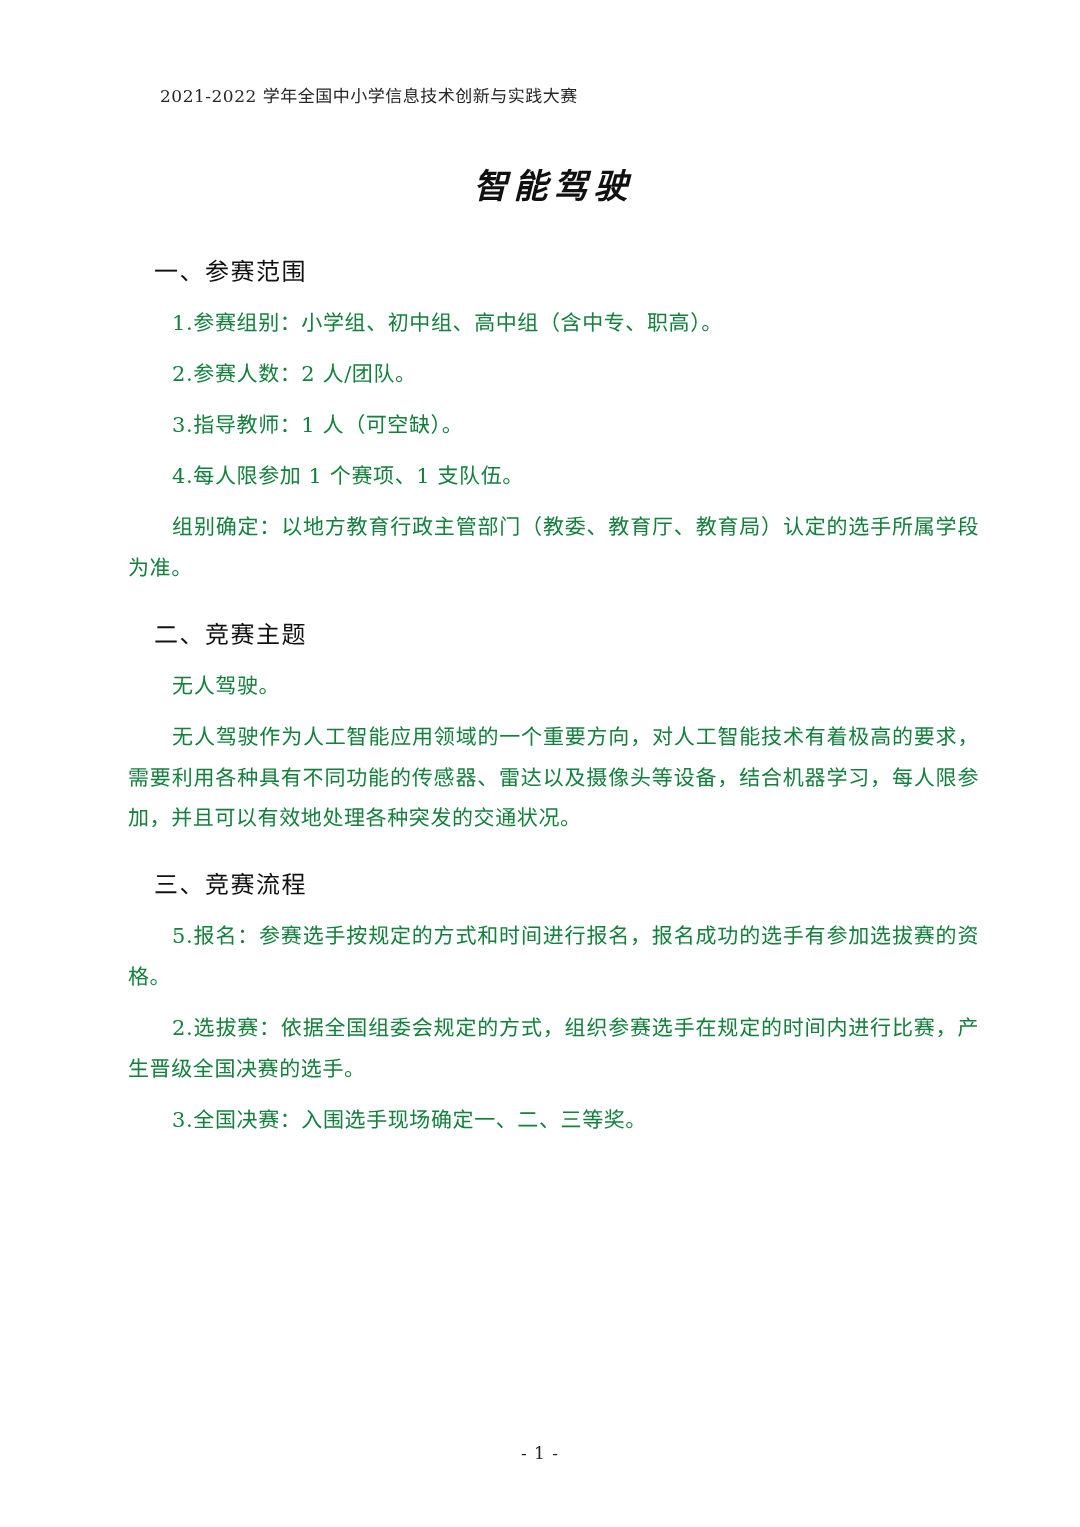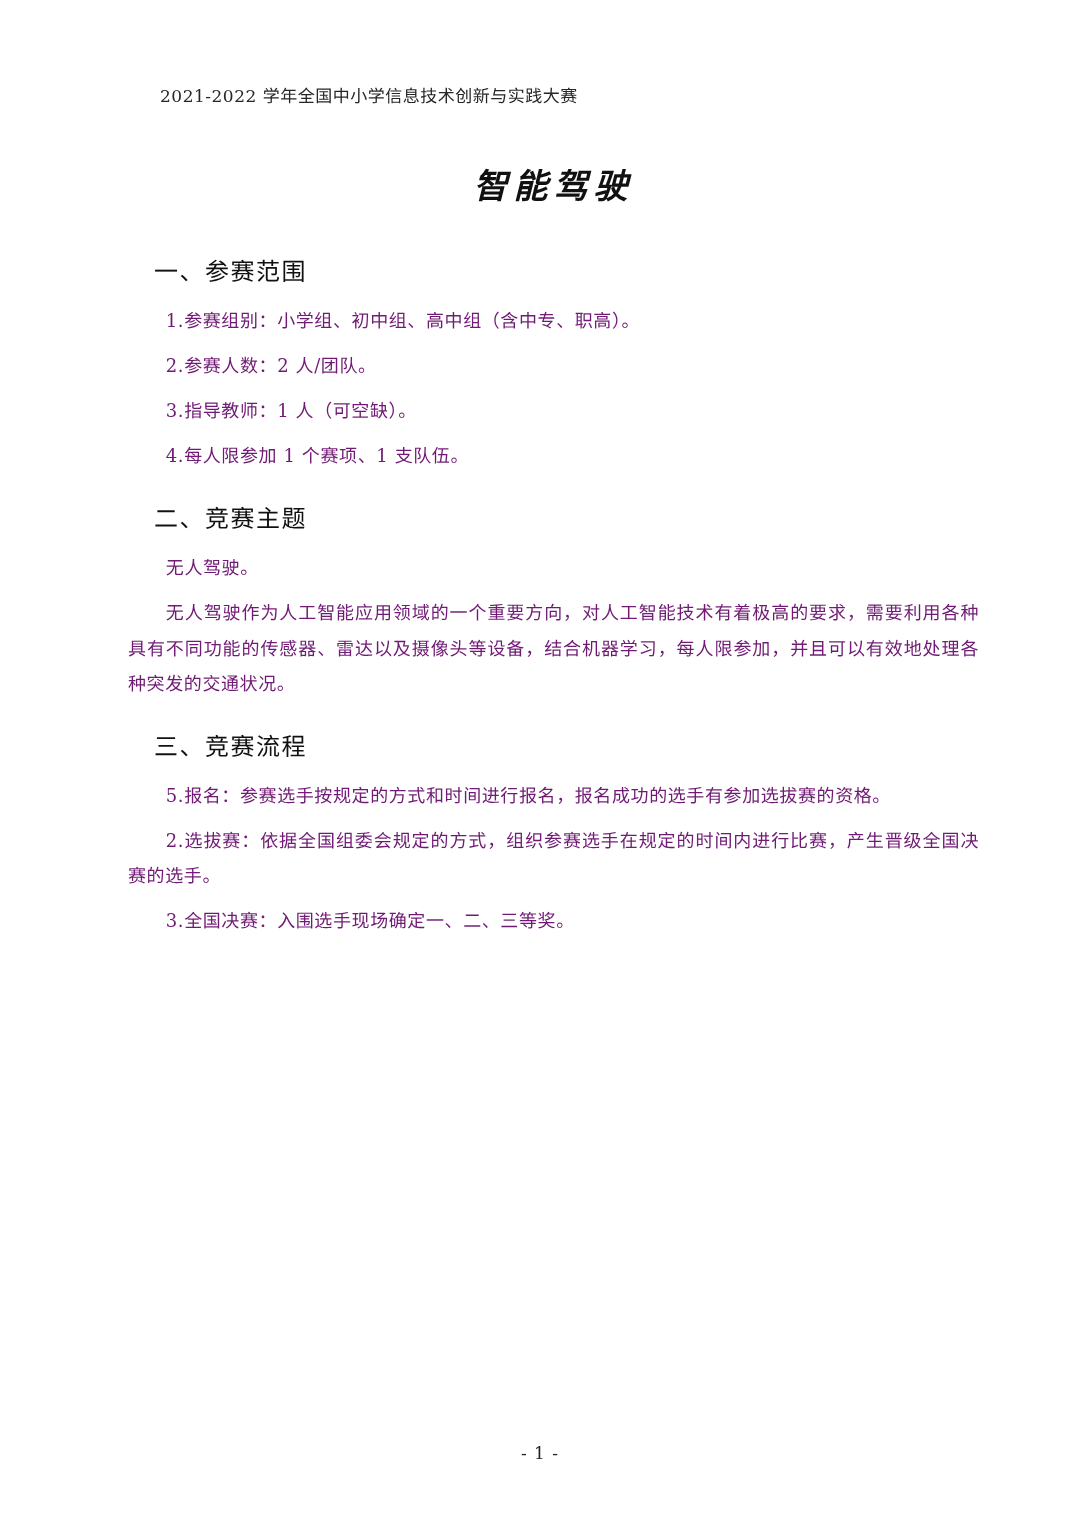--- a/index.html
+++ b/index.html
@@ -38,27 +38,27 @@
     font-style: italic;
   }
   .section-heading {
     font-size: 24px;
     font-weight: normal;
     letter-spacing: 1.5px;
     margin: 26px 0 16px 26px;
     color: #111;
   }
   .para {
-    font-size: 18px;
+    font-size: 21px;
     line-height: 1.95;
     margin: 0 0 10px 0;
     text-indent: 2.1em;
     letter-spacing: 0.6px;
     text-align: justify;
-    color: #701a75;
+    color: #15803d;
   }
   .footer {
     position: absolute;
     left: 0;
     right: 0;
     bottom: 64px;
     text-align: center;
     font-size: 17px;
     color: #222;
     letter-spacing: 1px;
@@ -71,20 +71,21 @@
 
   <div class="header-line">2021-2022 学年全国中小学信息技术创新与实践大赛</div>
 
   <h1 class="doc-title">智能驾驶</h1>
 
   <h2 class="section-heading">一、参赛范围</h2>
   <p class="para">1.参赛组别：小学组、初中组、高中组（含中专、职高）。</p>
   <p class="para">2.参赛人数：2 人/团队。</p>
   <p class="para">3.指导教师：1 人（可空缺）。</p>
   <p class="para">4.每人限参加 1 个赛项、1 支队伍。</p>
+  <p class="para">组别确定：以地方教育行政主管部门（教委、教育厅、教育局）认定的选手所属学段为准。</p>
 
   <h2 class="section-heading">二、竞赛主题</h2>
   <p class="para">无人驾驶。</p>
   <p class="para">无人驾驶作为人工智能应用领域的一个重要方向，对人工智能技术有着极高的要求，需要利用各种具有不同功能的传感器、雷达以及摄像头等设备，结合机器学习，每人限参加，并且可以有效地处理各种突发的交通状况。</p>
 
   <h2 class="section-heading">三、竞赛流程</h2>
   <p class="para">5.报名：参赛选手按规定的方式和时间进行报名，报名成功的选手有参加选拔赛的资格。</p>
   <p class="para">2.选拔赛：依据全国组委会规定的方式，组织参赛选手在规定的时间内进行比赛，产生晋级全国决赛的选手。</p>
   <p class="para">3.全国决赛：入围选手现场确定一、二、三等奖。</p>
 

